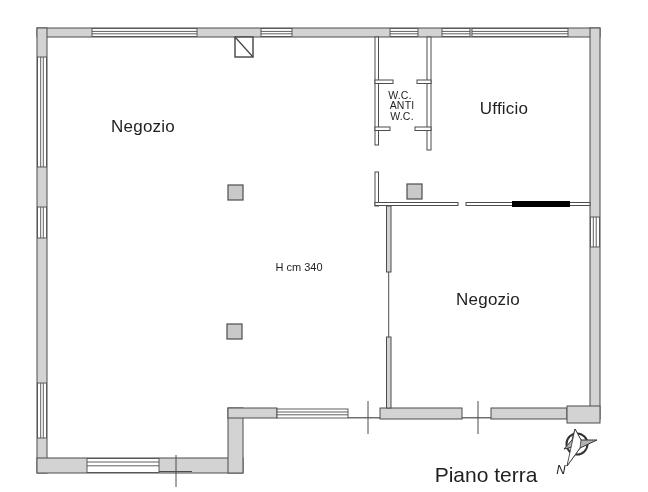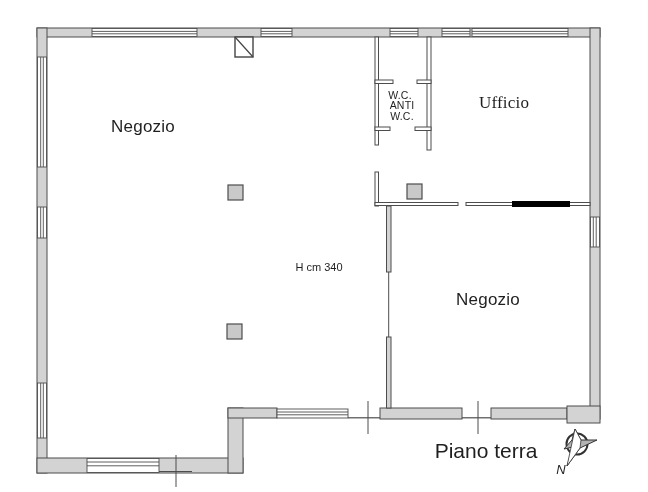--- a/index.html
+++ b/index.html
@@ -15,21 +15,21 @@
     position:absolute;
     transform:translate(-50%,-50%);
     color:#1f1f1f;
     white-space:nowrap;
     text-align:center;
     line-height:1.05;
   }
   .lbl-room{font-size:17px;letter-spacing:0.2px;}
   .lbl-small{font-size:10.5px;letter-spacing:0.2px;}
   .lbl-wrap{white-space:normal;width:42px;}
-  .lbl-note{font-size:11px;margin-left:20px;}
+  .lbl-note{font-size:11px;}
   .lbl-floor{font-size:21px;}
   .lbl-north{font-size:13px;font-style:italic;}
 </style>
 </head>
 <body>
 
 <div id="stage">
 
   <svg id="plan-svg" width="648" height="492" viewBox="0 0 648 492">
 
@@ -132,23 +132,23 @@
       <polygon points="575,429 581,440 580,448 567,466" fill="#ffffff" stroke="#333333" stroke-width="0.8"></polygon>
     </g>
   </svg>
 
   <div class="lbl lbl-room" style="left:143px;top:127px;">Negozio</div>
 
   <div class="lbl lbl-small" style="left:400px;top:56px;margin-top:40px;">W.C.</div>
 
   <div class="lbl lbl-small lbl-wrap" style="left:402px;top:111px;">ANTI W.C.</div>
 
-  <div class="lbl lbl-room" style="left:504px;top:103px;font-family:Liberation Serif, serif;">Ufficio</div>
+  <div class="lbl lbl-room" style="left:504px;top:109px;">Ufficio</div>
 
   <div class="lbl lbl-note" style="left:299px;top:268px;">H cm 340</div>
 
   <div class="lbl lbl-room" style="left:488px;top:300px;">Negozio</div>
 
-  <div class="lbl lbl-floor" style="left:486px;top:451px;">Piano terra</div>
+  <div class="lbl lbl-floor" style="left:486px;top:475px;">Piano terra</div>
 
   <div class="lbl lbl-north" style="left:561px;top:470px;">N</div>
 
 </div>
 
 </body></html>

